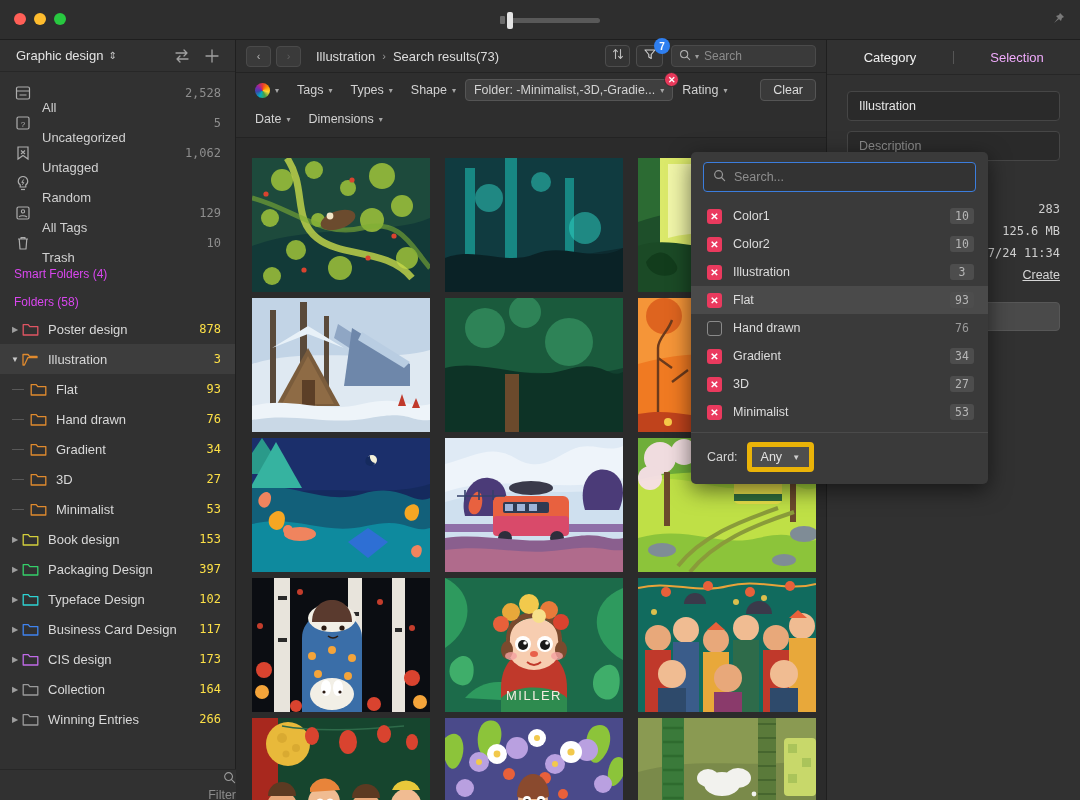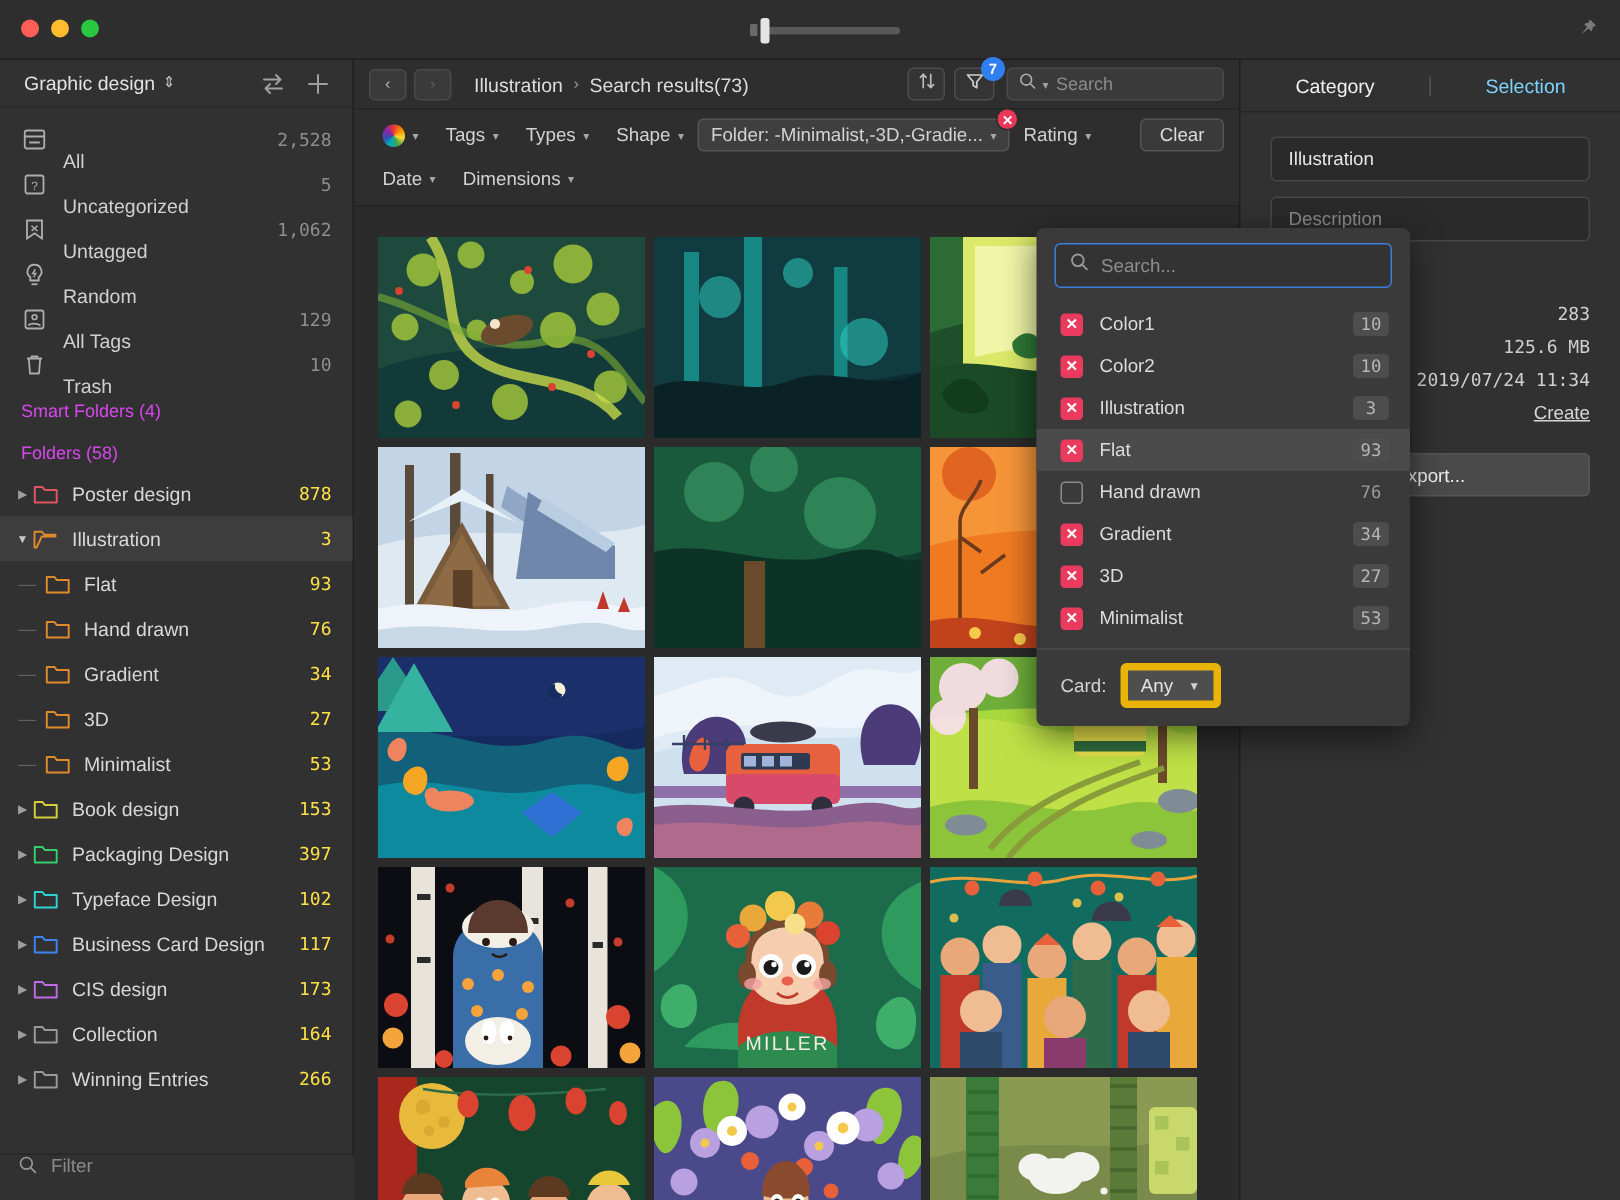--- a/index.html
+++ b/index.html
@@ -82,22 +82,23 @@
   .folderrow .lbl { flex: 1; white-space: nowrap; }
   .folderrow .cnt { color: #fde047; font-size: 12px; font-family: "DejaVu Sans Mono", monospace; }
   .folderrow.child { padding-left: 0; }
   .folderrow.child .stem {
     width: 30px; flex: none; display: flex; align-items: center; justify-content: flex-end;
     padding-right: 6px; color: #606060; font-size: 12px;
   }
 
   .filterbar {
     position: absolute; left: 0; bottom: 0; width: 236px; height: 31px;
-    border-top: 1px solid #272727; display: flex; align-items: flex-start; padding-left: 12px;
+    border-top: 1px solid #272727; display: flex; align-items: flex-end; padding-left: 12px;
     background: #313131;
+    flex-direction: column;
   }
   .filterbar .ph { font-size: 12.5px; color: #8b8b8b; margin-left: 9px; }
 
   
   .center { position: absolute; left: 236px; top: 40px; width: 590px; height: 760px; background: #2b2b2b; }
 
   .topbar {
     height: 33px; background: #2e2e2e; display: flex; align-items: center;
     padding: 0 10px; border-bottom: 1px solid #232323;
   }
@@ -156,31 +157,31 @@
   .clearbtn {
     margin-left: auto; font-size: 12.5px; color: #dcdcdc; border: 1px solid #555;
     background: #3a3a3a; border-radius: 4px; padding: 3px 12px;
   }
 
   
   .grid {
     position: absolute; left: 0; top: 110px; width: 590px; height: 690px;
     padding: 8px 10px 0 16px; overflow: hidden;
   }
-  .grow { display: flex; gap: 6px; margin-bottom: 6px; }
+  .grow { display: flex; gap: 6px; margin-bottom: 6px; justify-content: space-between; }
   .cell { width: 178px; height: 134px; overflow: hidden; position: relative; background: #1b1b1b; }
   .cell svg { display: block; width: 100%; height: 100%; }
   .scrollbar {
     position: absolute; right: 2px; top: 115px; width: 5px; height: 180px;
     background: #555; border-radius: 3px;
   }
 
   
   .dd {
-    position: absolute; left: 455px; top: 112px; width: 249px;
+    position: absolute; left: 455px; top: 112px; width: 297px;
     background: #3a3a3a; border-radius: 5px;
     box-shadow: 0 6px 22px rgba(0,0,0,.55);
     z-index: 60; padding-top: 10px;
   }
   .dd-search {
     margin: 0 12px 8px 12px; height: 30px; background: #333; border: 1.5px solid #3b7ddd;
     border-radius: 4px; display: flex; align-items: center; padding: 0 9px;
   }
   .dd-search .ph { font-size: 12.5px; color: #8d8d8d; margin-left: 8px; }
   .dd-list { padding: 2px 0 6px 0; }
@@ -212,21 +213,21 @@
   .rulesel .tri { font-size: 8px; color: #cfcfcf; }
 
   
   .right {
     position: absolute; left: 826px; top: 40px; width: 254px; height: 760px;
     background: #313131; border-left: 1px solid #1f1f1f;
   }
   .rtabs {
     height: 35px; display: flex; align-items: center; border-bottom: 1px solid #262626;
   }
-  .rtab { flex: 1; text-align: center; font-size: 13px; color: #7dd3fc; }
+  .rtab { flex: 1; text-align: center; font-size: 13px; color: #f0abfc; }
   .rtab.active { color: #f0f0f0; }
   .rdiv { width: 1px; height: 13px; background: #565656; }
   .rbody { padding: 16px 20px 0 20px; }
   .field {
     height: 30px; background: #2a2a2a; border: 1px solid #464646; border-radius: 4px;
     display: flex; align-items: center; padding: 0 11px; font-size: 12.5px; color: #e6e6e6;
     margin-bottom: 10px;
   }
   .field.ph { color: #8a8a8a; }
   .infotitle { font-size: 12.5px; color: #e8e8e8; font-weight: bold; margin: 16px 0 7px 0; }

